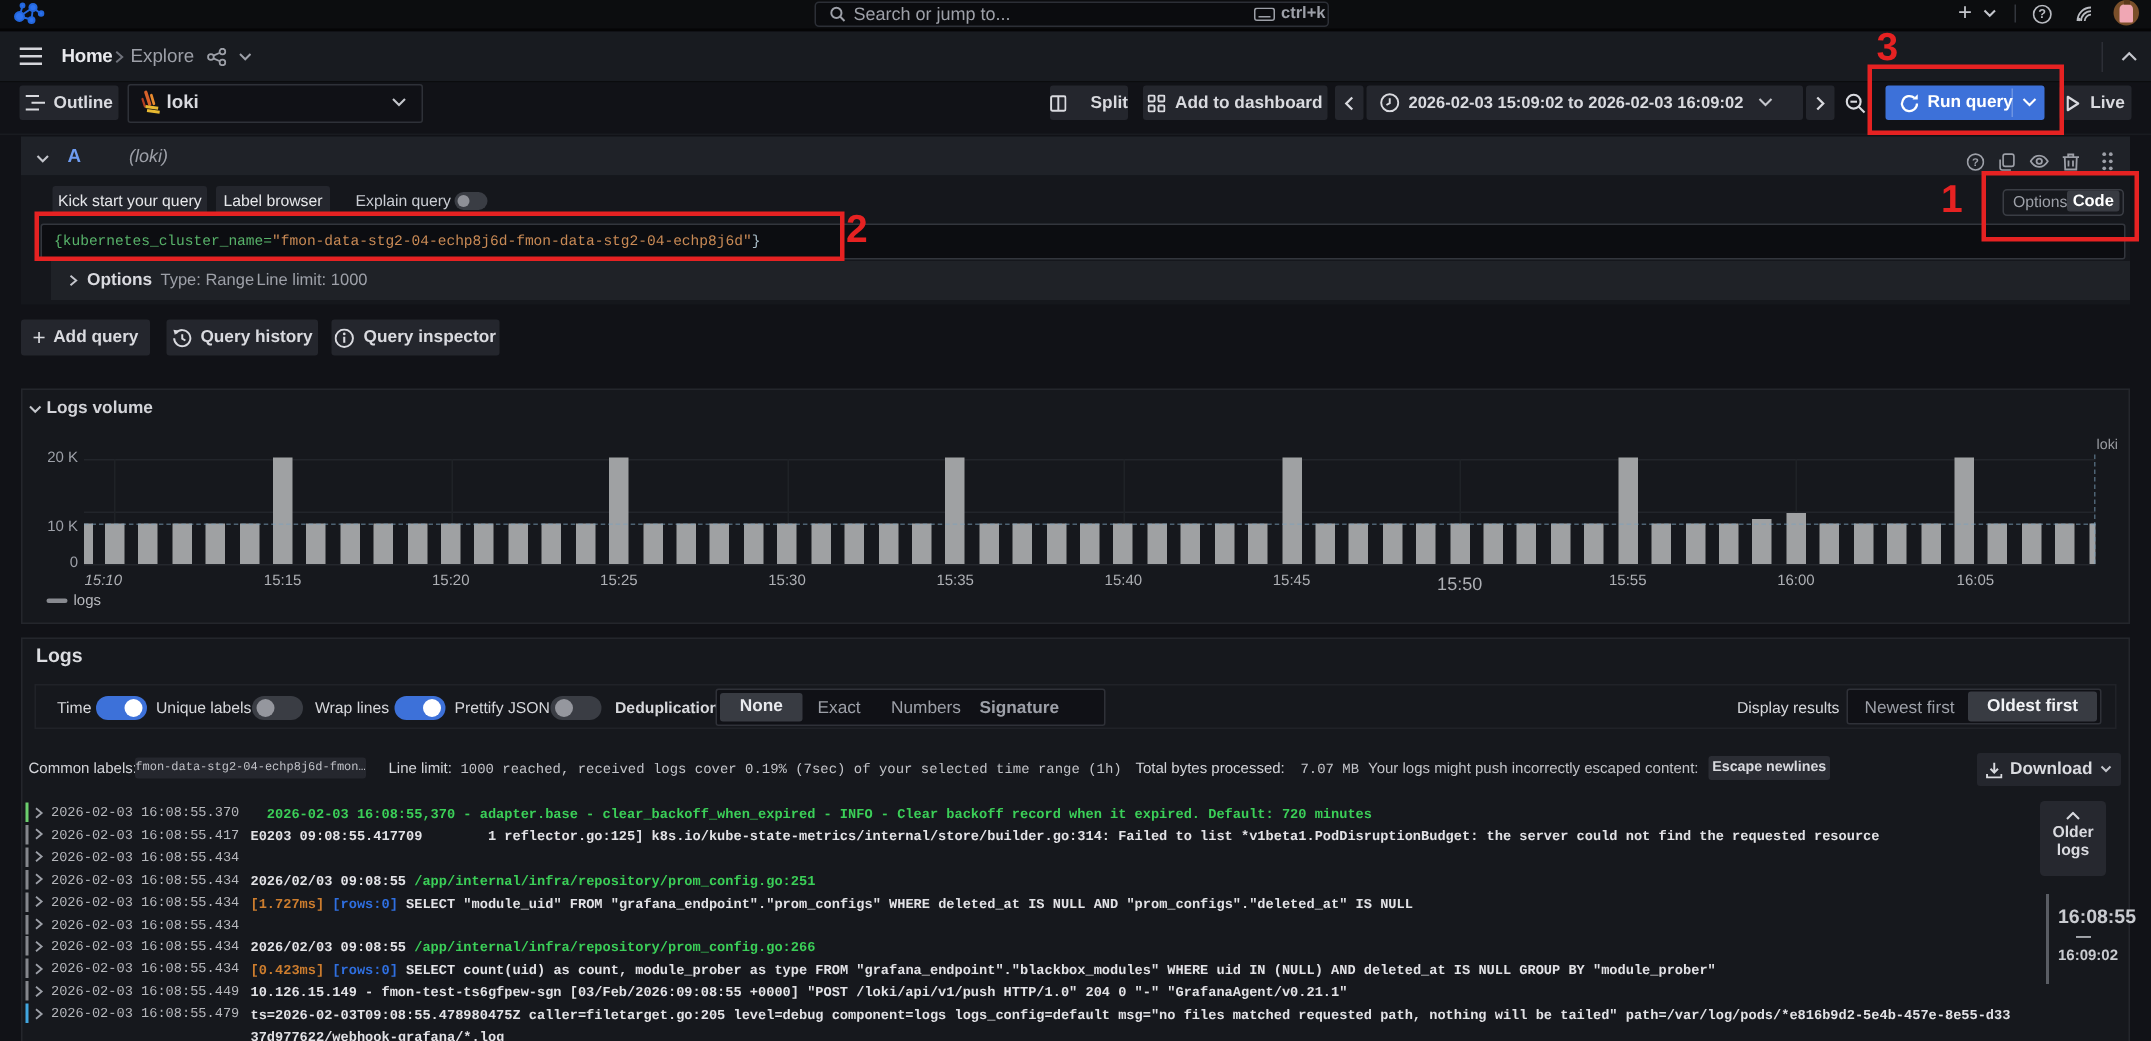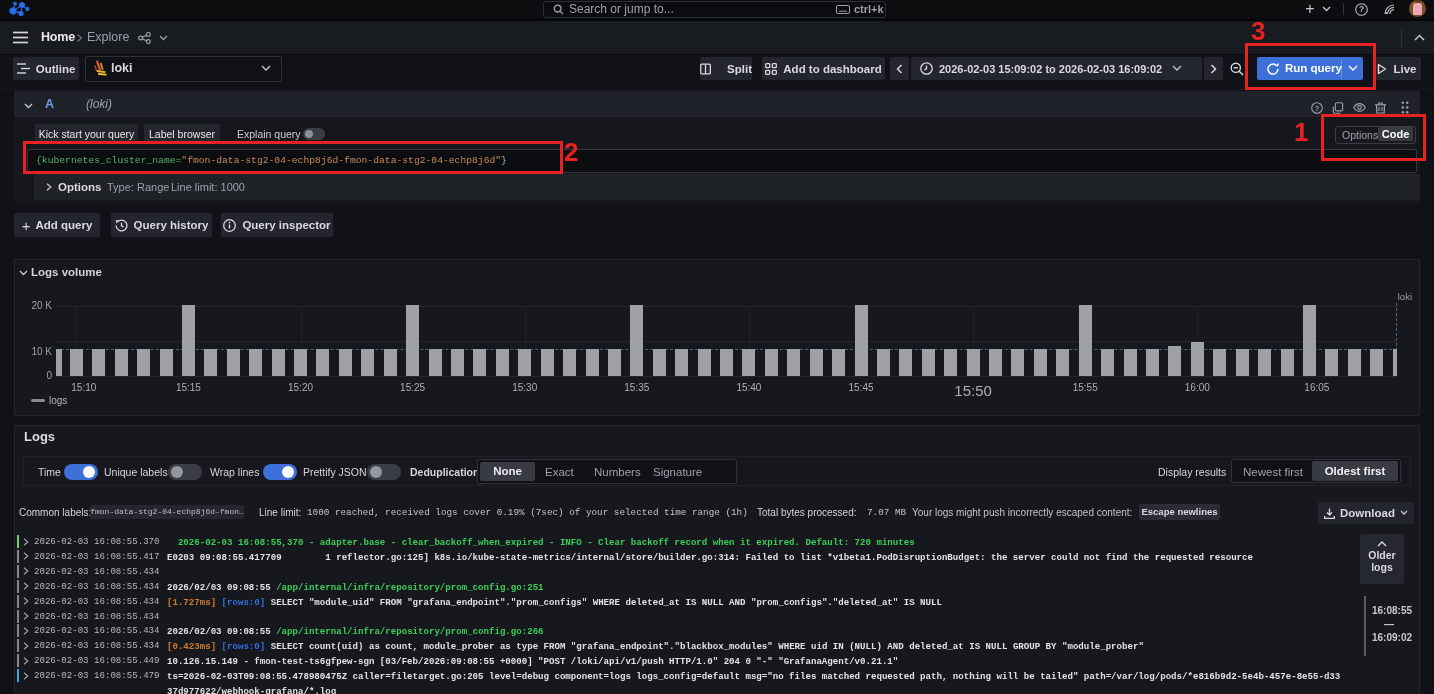--- a/index.html
+++ b/index.html
@@ -257,37 +257,37 @@
   </div>
 <div class="abs" style="left:14px;top:259px;width:1406px;height:157px;background:#16181d;border:1px solid #24262c;box-sizing:border-box;"></div>
 <svg class="abs" style="left:19px;top:270px" width="9" height="6" viewBox="0 0 9 6">
     <path d="M1 1 L4.5 4.5 L8 1" fill="none" stroke="#c4c6cc" stroke-width="1.4"></path>
   </svg>
 <div class="abs" style="left:31px;top:266px;height:13px;line-height:13px;font-size:11.5px;font-weight:700;color:#d2d3d8;">Logs volume</div>
 <div class="abs" style="left:56px;top:306px;width:1341px;height:1px;background:#22252b;"></div>
 <div class="abs" style="left:56px;top:341px;width:1341px;height:1px;background:#22252b;"></div>
 <div class="abs" style="left:56px;top:376px;width:1341px;height:1px;background:#24272d;"></div>
 <div class="abs" style="left:76.3px;top:306px;width:1px;height:70px;background:#1f2227;"></div>
-<div class="abs" style="left:56.3px;top:382px;width:40px;text-align:right;font-size:10px;color:#aeb0b5;">15:10</div>
+<div class="abs" style="left:56.3px;top:382px;width:40px;text-align:left;font-size:10px;color:#aeb0b5;font-style:italic;">15:10</div>
 <div class="abs" style="left:188.4px;top:306px;width:1px;height:70px;background:#1f2227;"></div>
 <div class="abs" style="left:168.4px;top:382px;width:40px;text-align:center;font-size:10px;color:#aeb0b5;">15:15</div>
 <div class="abs" style="left:300.5px;top:306px;width:1px;height:70px;background:#1f2227;"></div>
 <div class="abs" style="left:280.5px;top:382px;width:40px;text-align:center;font-size:10px;color:#aeb0b5;">15:20</div>
 <div class="abs" style="left:412.6px;top:306px;width:1px;height:70px;background:#1f2227;"></div>
 <div class="abs" style="left:392.6px;top:382px;width:40px;text-align:center;font-size:10px;color:#aeb0b5;">15:25</div>
 <div class="abs" style="left:524.7px;top:306px;width:1px;height:70px;background:#1f2227;"></div>
 <div class="abs" style="left:504.7px;top:382px;width:40px;text-align:center;font-size:10px;color:#aeb0b5;">15:30</div>
 <div class="abs" style="left:636.8px;top:306px;width:1px;height:70px;background:#1f2227;"></div>
 <div class="abs" style="left:616.8px;top:382px;width:40px;text-align:center;font-size:10px;color:#aeb0b5;">15:35</div>
 <div class="abs" style="left:748.9px;top:306px;width:1px;height:70px;background:#1f2227;"></div>
 <div class="abs" style="left:728.9px;top:382px;width:40px;text-align:center;font-size:10px;color:#aeb0b5;">15:40</div>
 <div class="abs" style="left:861.0px;top:306px;width:1px;height:70px;background:#1f2227;"></div>
 <div class="abs" style="left:841.0px;top:382px;width:40px;text-align:center;font-size:10px;color:#aeb0b5;">15:45</div>
 <div class="abs" style="left:973.1px;top:306px;width:1px;height:70px;background:#1f2227;"></div>
-<div class="abs" style="left:953.1px;top:382px;width:40px;text-align:center;font-size:15px;color:#aeb0b5;">15:50</div>
+<div class="abs" style="left:953.1px;top:382px;width:40px;text-align:center;font-size:12px;color:#aeb0b5;">15:50</div>
 <div class="abs" style="left:1085.2px;top:306px;width:1px;height:70px;background:#1f2227;"></div>
 <div class="abs" style="left:1065.2px;top:382px;width:40px;text-align:center;font-size:10px;color:#aeb0b5;">15:55</div>
 <div class="abs" style="left:1197.3px;top:306px;width:1px;height:70px;background:#1f2227;"></div>
 <div class="abs" style="left:1177.3px;top:382px;width:40px;text-align:center;font-size:10px;color:#aeb0b5;">16:00</div>
 <div class="abs" style="left:1309.4px;top:306px;width:1px;height:70px;background:#1f2227;"></div>
 <div class="abs" style="left:1289.4px;top:382px;width:40px;text-align:right;font-size:10px;color:#aeb0b5;">16:05</div>
 <div class="abs" style="left:12px;top:300px;width:40px;text-align:right;font-size:10px;color:#9da0a8;">20 K</div>
 <div class="abs" style="left:12px;top:335px;width:40px;text-align:right;font-size:10px;color:#9da0a8;margin-top:11px;">10 K</div>
 <div class="abs" style="left:12px;top:370px;width:40px;text-align:right;font-size:10px;color:#9da0a8;">0</div>
 <div class="abs" style="left:56.0px;top:349.0px;width:5.8px;height:27.0px;background:#9fa1a3;"></div>
@@ -373,21 +373,21 @@
   </div>
 <div class="abs" style="left:303px;top:465px;height:14px;line-height:14px;font-size:10.5px;font-weight:400;color:#d6d7db;white-space:nowrap;">Prettify JSON</div>
 <div class="abs" style="left:367px;top:464px;width:34px;height:16px;background:#3a3d44;border-radius:8px;">
     <div class="abs" style="left:3px;top:2px;width:12px;height:12px;border-radius:50%;background:#95979e;"></div>
   </div>
 <div class="abs" style="left:410px;top:465px;height:14px;line-height:14px;font-size:10.5px;font-weight:700;color:#d6d7db;white-space:nowrap;">Deduplication</div>
 <div class="abs" style="left:477px;top:459px;width:260px;height:25px;border:1px solid #2f3138;border-radius:2px;background:#101116;box-sizing:border-box;"></div>
 <div class="abs" style="left:480px;top:462px;width:55px;height:19px;background:#383b42;border-radius:2px;text-align:center;line-height:19px;font-size:11.5px;font-weight:700;color:#e9eaee;">None</div>
 <div class="abs" style="left:545px;top:465px;height:14px;line-height:14px;font-size:11.5px;font-weight:400;color:#9da0a8;white-space:nowrap;">Exact</div>
 <div class="abs" style="left:594px;top:465px;height:14px;line-height:14px;font-size:11.5px;font-weight:400;color:#9da0a8;white-space:nowrap;">Numbers</div>
-<div class="abs" style="left:653px;top:465px;height:14px;line-height:14px;font-size:11.5px;font-weight:400;color:#9da0a8;white-space:nowrap;">Signature</div>
+<div class="abs" style="left:653px;top:465px;height:14px;line-height:14px;font-size:11.5px;font-weight:700;color:#9da0a8;white-space:nowrap;">Signature</div>
 <div class="abs" style="left:1158px;top:465px;height:14px;line-height:14px;font-size:10.5px;font-weight:400;color:#d6d7db;white-space:nowrap;">Display results</div>
 <div class="abs" style="left:1231px;top:459px;width:170px;height:24px;border:1px solid #2f3138;border-radius:2px;background:#101116;box-sizing:border-box;"></div>
 <div class="abs" style="left:1243px;top:465px;height:14px;line-height:14px;font-size:11.5px;font-weight:400;color:#9da0a8;white-space:nowrap;">Newest first</div>
 <div class="abs" style="left:1312px;top:461px;width:86px;height:20px;background:#383b42;border-radius:2px;text-align:center;line-height:20px;font-size:11.5px;font-weight:700;color:#f1f2f5;">Oldest first</div>
 <div class="abs" style="left:19px;top:506px;height:14px;line-height:14px;font-size:10px;font-weight:400;color:#d4d5da;white-space:nowrap;">Common labels:</div>
 <div class="abs mono" style="left:90px;top:505px;width:154px;height:14px;background:#25272e;border-radius:2px;line-height:14px;font-size:8px;color:#bfc0c6;text-align:center;white-space:nowrap;overflow:hidden;">fmon-data-stg2-04-echp8j6d-fmon…</div>
 <div class="abs" style="left:259px;top:506px;height:14px;line-height:14px;font-size:10px;font-weight:400;color:#d4d5da;white-space:nowrap;">Line limit:</div>
 <div class="abs mono" style="left:307px;top:505.5px;height:13px;line-height:13px;font-size:9.3px;color:#c3c4c9;">1000 reached, received logs cover 0.19% (7sec) of your selected time range (1h)</div>
 <div class="abs" style="left:757px;top:506px;height:14px;line-height:14px;font-size:10px;font-weight:400;color:#d4d5da;white-space:nowrap;">Total bytes processed:</div>
 <div class="abs mono" style="left:867px;top:505.5px;height:13px;line-height:13px;font-size:9.3px;color:#c3c4c9;">7.07 MB</div>
@@ -464,20 +464,20 @@
   </svg>
 <div class="abs mono" style="left:34px;top:670.1px;height:12px;line-height:12px;font-size:9.1px;color:#b6b7bc;">2026-02-03 16:08:55.479</div>
 <div class="abs mono" style="left:167px;top:670.1px;line-height:14.9px;font-size:9.1px;white-space:pre;"><span style="color:#e2e2e6;font-weight:700;">ts=2026-02-03T09:08:55.478980475Z caller=filetarget.go:205 level=debug component=logs logs_config=default msg="no files matched requested path, nothing will be tailed" path=/var/log/pods/*e816b9d2-5e4b-457e-8e55-d33</span><br><span style="color:#e2e2e6;font-weight:700;">37d977622/webhook-grafana/*.log</span></div>
 <div class="abs" style="left:1360px;top:534px;width:44px;height:50px;background:#26282f;border-radius:3px;text-align:center;">
 <svg style="margin:7px auto 0" width="10" height="6" viewBox="0 0 10 6">
       <path d="M1 5 L5 1 L9 5" fill="none" stroke="#d9dadf" stroke-width="1.4"></path>
     </svg>
 <div style="font-size:10.5px;font-weight:700;color:#d9dadf;line-height:12px;margin-top:2px;">Older<br>logs</div>
   </div>
 <div class="abs" style="left:1364px;top:596px;width:2px;height:60px;background:#5a5d64;"></div>
-<div class="abs" style="left:1372px;top:605px;height:12px;line-height:12px;font-size:10px;font-weight:600;color:#c9cbd0;">16:08:55</div>
+<div class="abs" style="left:1372px;top:605px;height:12px;line-height:12px;font-size:13px;font-weight:600;color:#c9cbd0;">16:08:55</div>
 <div class="abs" style="left:1384px;top:619px;height:12px;line-height:12px;font-size:10px;font-weight:600;color:#c9cbd0;">—</div>
 <div class="abs" style="left:1372px;top:632px;height:12px;line-height:12px;font-size:10px;font-weight:600;color:#c9cbd0;">16:09:02</div>
 <div class="abs" style="left:1321px;top:114px;width:105px;height:47px;border:3px solid #e62222;box-sizing:border-box;"></div>
 <div class="abs" style="left:23px;top:141px;width:540px;height:33px;border:3px solid #e62222;box-sizing:border-box;"></div>
 <div class="abs" style="left:1245px;top:43px;width:131px;height:47px;border:3px solid #e62222;box-sizing:border-box;"></div>
 <div class="abs" style="left:1294px;top:117px;font-size:26px;font-weight:700;color:#e62222;">1</div>
 <div class="abs" style="left:564px;top:137px;font-size:26px;font-weight:700;color:#e62222;">2</div>
 <div class="abs" style="left:1251px;top:16px;font-size:26px;font-weight:700;color:#e62222;">3</div>
 </body></html>

